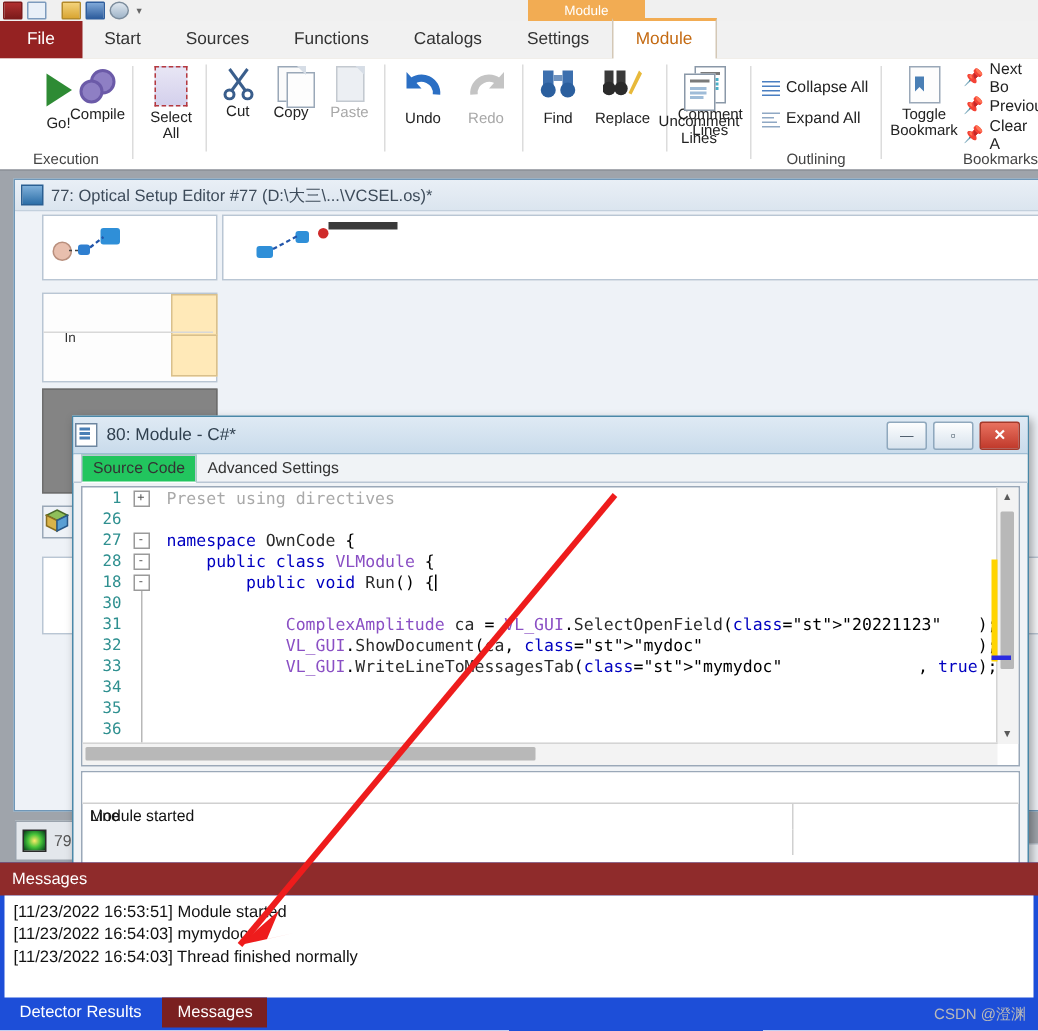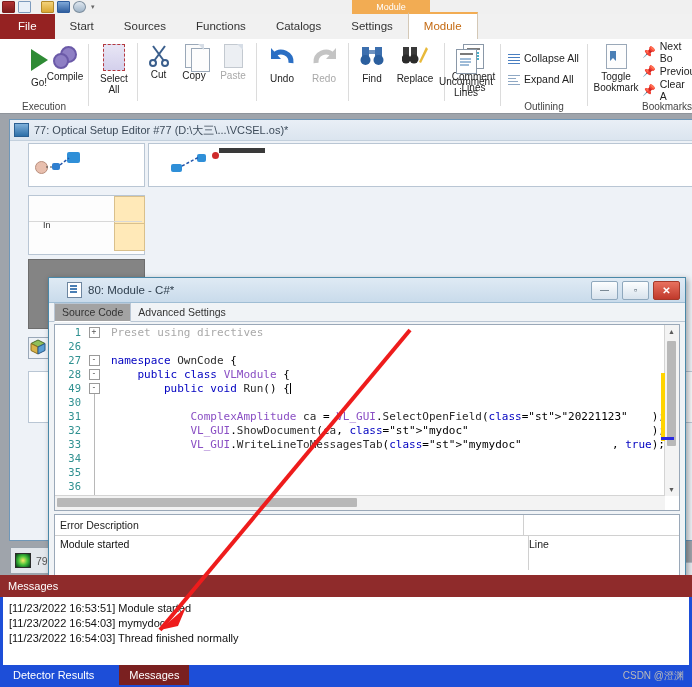--- a/index.html
+++ b/index.html
@@ -93,36 +93,36 @@
            font-size:9px;color:#4a4a4a;text-align:center;line-height:16px;}
 
   .globally{position:absolute;right:0;top:421px;width:55px;height:22px;background:#e9edf2;
             border:1px solid #b5bfc9;border-bottom:none;font-size:10.5px;color:#333;
             text-align:center;line-height:21px;}
 
   
   .dlg{position:absolute;left:48px;top:163px;width:636px;height:367px;background:#f0f3f6;
        border:1px solid #4a88a8;box-shadow:2px 2px 6px rgba(0,0,0,.35);}
   .dlg-tb{height:24px;background:linear-gradient(#dfeaf4,#c9dbeb);display:flex;align-items:center;
-          padding-left:18px;gap:6px;border-bottom:1px solid #9fbdd4;}
+          padding-left:1px;gap:6px;border-bottom:1px solid #9fbdd4;}
   .dlg-ico{width:13px;height:14px;background:#fff;border:1px solid #6d86a0;position:relative;}
   .dlg-ico:after{content:"";position:absolute;left:2px;top:2px;width:7px;height:2px;
                  box-shadow:0 3px 0 #4a7fb5,0 6px 0 #4a7fb5;background:#4a7fb5;}
   .dlg-title{font-size:11.5px;color:#30404f;flex:1;}
   .wbtns{display:flex;gap:4px;padding-right:5px;}
   .wb{width:25px;height:17px;border:1px solid #8fa8bd;border-radius:2px;
       background:linear-gradient(#fcfdfe,#d8e3ed);position:relative;}
   .wb.close{background:linear-gradient(#e8715f,#c0392b);border-color:#a3392b;}
   .wb span{position:absolute;left:50%;top:50%;transform:translate(-50%,-50%);font-size:9px;color:#3c4d5d;}
   .wb.close span{color:#fff;font-size:10px;font-weight:bold;}
 
   .dlg-tabs{height:18px;background:#f0f3f6;display:flex;align-items:flex-end;padding-left:5px;
             border-bottom:1px solid #b9c6d4;}
   .dtab{height:17px;line-height:17px;padding:0 7px;font-size:10.5px;color:#333;}
-  .dtab.active{background:#a3a3a3;border:1px solid #b9c6d4;border-bottom:1px solid #fff;position:relative;top:1px;}
+  .dtab.active{background:#22c55e;border:1px solid #b9c6d4;border-bottom:1px solid #fff;position:relative;top:1px;}
 
   
   .editor{position:absolute;left:5px;top:46px;width:624px;height:185px;background:#fff;
           border:1px solid #9aa8b8;overflow:hidden;}
   .ed-inner{position:absolute;left:0;top:0;right:14px;bottom:14px;overflow:hidden;}
   .code-row{height:14px;display:flex;align-items:center;font-family:"DejaVu Sans Mono", monospace;
             font-size:11px;white-space:pre;}
   .gutter{width:26px;text-align:right;padding-right:5px;color:#2f9090;flex:none;font-size:10.5px;}
   .fold{width:16px;text-align:center;flex:none;color:#777;font-size:9px;position:relative;}
   .foldbox{display:inline-block;width:9px;height:9px;border:1px solid #9a9a9a;background:#fff;
@@ -160,21 +160,21 @@
   .dlg-status{position:absolute;left:5px;right:5px;bottom:4px;height:18px;display:flex;
               align-items:center;justify-content:flex-end;gap:28px;padding-right:16px;font-size:10.5px;color:#333;}
   .grip{position:absolute;right:3px;bottom:3px;width:10px;height:10px;
         background-image:radial-gradient(#9aa3ad 0.8px,transparent 0.9px);background-size:3.5px 3.5px;}
 
   
   .msgpanel{position:absolute;left:0;top:575px;width:692px;height:112px;background:#1d4ed8;}
   .msg-hdr{height:22px;background:#8f2b2b;color:#fff;font-size:11px;line-height:22px;padding-left:8px;}
   .msg-body{position:absolute;left:3px;right:3px;top:22px;height:60px;background:#fff;padding:4px 6px;}
   .msg-line{font-size:11px;color:#111;line-height:15px;white-space:pre;}
-  .msg-tabs{position:absolute;left:3px;bottom:2px;height:22px;display:flex;align-items:flex-end;gap:15px;}
+  .msg-tabs{position:absolute;left:3px;bottom:2px;height:22px;display:flex;align-items:flex-end;gap:4px;}
   .mtab{height:20px;line-height:20px;padding:0 10px;font-size:11px;color:#fff;}
   .mtab.active{background:#7a2020;}
 
   
   .annot{position:absolute;left:0;top:0;width:692px;height:687px;pointer-events:none;}
 
   .wmark{position:absolute;right:8px;bottom:4px;font-size:10px;color:#b9b9b9;}
 </style>
 </head>
 <body>
@@ -463,21 +463,21 @@
       <span class="dtab active">Source Code</span>
       <span class="dtab">Advanced Settings</span>
     </div>
 
     <div class="editor">
       <div class="ed-inner" id="code-host">
           <div class="code-row"><span class="gutter">1</span><span class="fold"><span class="foldbox">+</span></span><span class="chbar"></span><span class="code-txt"><span class="gy">Preset using directives</span></span></div>
           <div class="code-row" style="margin-top: 0px;"><span class="gutter">26</span><span class="fold"></span><span class="chbar"></span><span class="code-txt"></span></div>
           <div class="code-row"><span class="gutter">27</span><span class="fold"><span class="foldbox">-</span></span><span class="chbar"></span><span class="code-txt"><span class="kw">namespace</span> <span class="idn">OwnCode</span> {</span></div>
           <div class="code-row"><span class="gutter">28</span><span class="fold"><span class="foldbox">-</span></span><span class="chbar"></span><span class="code-txt">    <span class="kw">public</span> <span class="kw">class</span> <span class="ty">VLModule</span> {</span></div>
-          <div class="code-row"><span class="gutter">49</span><span class="fold"><span class="foldbox">-</span></span><span class="chbar y"></span><span class="code-txt">        <span class="kw">public</span> <span class="kw">void</span> <span class="idn">Run</span>() {<span class="curs"></span></span></div>
+          <div class="code-row"><span class="gutter">18</span><span class="fold"><span class="foldbox">-</span></span><span class="chbar y"></span><span class="code-txt">        <span class="kw">public</span> <span class="kw">void</span> <span class="idn">Run</span>() {<span class="curs"></span></span></div>
           <div class="code-row"><span class="gutter">30</span><span class="fold"><span style="display:inline-block;width:1px;height:14px;background:#b8b8b8;"></span></span><span class="chbar y"></span><span class="code-txt"></span></div>
           <div class="code-row"><span class="gutter">31</span><span class="fold"><span style="display:inline-block;width:1px;height:14px;background:#b8b8b8;"></span></span><span class="chbar y"></span><span class="code-txt">            <span class="ty">ComplexAmplitude</span> <span class="idn">ca</span> = <span class="ty">VL_GUI</span>.<span class="idn">SelectOpenField</span>(<span <span="" class="kw">class</span>="st"&gt;"20221123"</span>);</div>
           <div class="code-row"><span class="gutter">32</span><span class="fold"><span style="display:inline-block;width:1px;height:14px;background:#b8b8b8;"></span></span><span class="chbar y"></span><span class="code-txt">            <span class="ty">VL_GUI</span>.<span class="idn">ShowDocument</span>(<span class="idn">ca</span>, <span <span="" class="kw">class</span>="st"&gt;"mydoc"</span>);</div>
           <div class="code-row"><span class="gutter">33</span><span class="fold"><span style="display:inline-block;width:1px;height:14px;background:#b8b8b8;"></span></span><span class="chbar y"></span><span class="code-txt">            <span class="ty">VL_GUI</span>.<span class="idn">WriteLineToMessagesTab</span>(<span <span="" class="kw">class</span>="st"&gt;"mymydoc"</span>, <span class="kw">true</span>);</div>
           <div class="code-row"><span class="gutter">34</span><span class="fold"><span style="display:inline-block;width:1px;height:14px;background:#b8b8b8;"></span></span><span class="chbar y"></span><span class="code-txt"></span></div>
           <div class="code-row"><span class="gutter">35</span><span class="fold"><span style="display:inline-block;width:1px;height:14px;background:#b8b8b8;"></span></span><span class="chbar y"></span><span class="code-txt"></span></div>
           <div class="code-row"><span class="gutter">36</span><span class="fold"><span style="display:inline-block;width:1px;height:14px;background:#b8b8b8;"></span></span><span class="chbar y"></span><span class="code-txt"></span></div>
           <div class="code-row"><span class="gutter">37</span><span class="fold"><span style="display:inline-block;width:1px;height:14px;background:#b8b8b8;"></span></span><span class="chbar"></span><span class="code-txt">        }</span></div>
         </div>
 
@@ -490,21 +490,20 @@
         <div class="sbtn" style="position:absolute;bottom:0;">▼</div>
       </div>
 
       <div class="ed-hscroll">
         <div class="h-thumb" style="left:2px;width:300px;"></div>
       </div>
     </div>
 
     <div class="errlist">
       <div class="err-hdr">
-        <span class="err-c1">Error Description</span>
         <span class="err-c2">Line</span>
       </div>
       <div class="err-row">
         <span class="a">Module started</span>
         <span class="b"></span>
       </div>
       <div class="err-row">
         <span class="a err-fill"></span>
         <span class="b"></span>
       </div>

